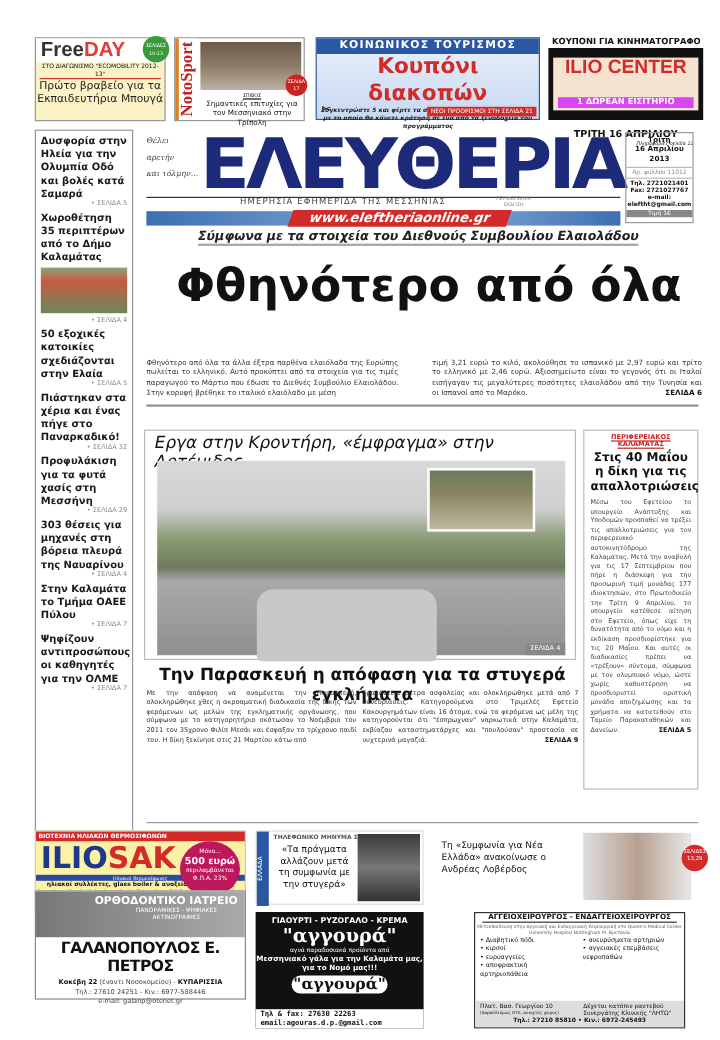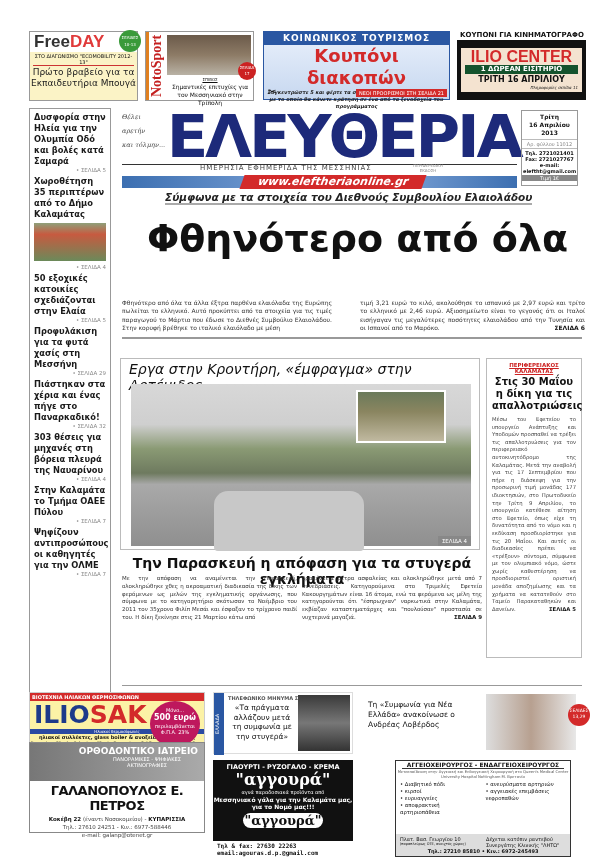--- a/index.html
+++ b/index.html
@@ -20,21 +20,21 @@
 .notosport .t{position:absolute;left:21px;top:51px;width:86px;font-size:6px;text-align:center;line-height:8px;}
 .tour{left:263px;top:31px;width:187px;height:69px;border:1px solid #2a57a2;background:linear-gradient(#e9f0fb,#c7d8f0);}
 .tour .hdr{background:#2a57a2;color:#fff;font:bold 9px "DejaVu Sans",sans-serif;letter-spacing:1px;text-align:center;height:13px;line-height:13px;}
 .tour .big{color:#d32a2a;font:bold 18px "DejaVu Sans",sans-serif;text-align:center;line-height:22px;}
 .tour .t{font-size:5px;font-style:italic;text-align:center;line-height:7px;font-weight:bold;color:#222;}
 .tour .ft{position:absolute;right:2px;bottom:2px;background:#d32a2a;color:#fff;font-size:5px;padding:1px 3px;}
 .cine-lbl{left:457px;top:31px;width:130px;font:bold 7px "DejaVu Sans",sans-serif;text-align:center;}
 .cine{left:457px;top:40px;width:129px;height:60px;background:#111;padding:8px 4px;}
 .cine .in{background:#f4e3d0;height:44px;text-align:center;}
 .cine .c1{color:#d32a2a;font:bold 16px "Liberation Sans",sans-serif;line-height:17px;}
-.cine .c2{background:#14532d;color:#fff;font:bold 7px "DejaVu Sans",sans-serif;line-height:9px;margin:0 4px;}
+.cine .c2{background:#d946ef;color:#fff;font:bold 7px "DejaVu Sans",sans-serif;line-height:9px;margin:16px 4px;}
 .cine .c3{font:bold 8px "DejaVu Sans",sans-serif;line-height:11px;}
 .cine .c4{font-size:4px;text-align:right;padding-right:4px;font-style:italic;}
 
 .sidebar{left:29px;top:108px;width:82px;height:585px;border:1px solid #999;padding:3px 4px;}
 .side-item{margin-bottom:3px;}
 .side-item .h{font:bold 8.3px "DejaVu Sans",sans-serif;line-height:11px;color:#1a1a1a;}
 .side-item .p{font-size:5.5px;text-align:right;color:#888;}
 .side-photo{height:38px;background:linear-gradient(#8fa07a,#c75a40 30%,#6b8a5a);margin:3px 0;}
 
 .motto{left:122px;top:110px;font:italic 6.5px "DejaVu Serif",serif;color:#444;line-height:14px;}
@@ -154,26 +154,26 @@
   <div class="side-item">
       <div class="h">Χωροθέτηση 35 περιπτέρων από το Δήμο Καλαμάτας</div>
       <div class="side-photo"></div>
       <div class="p">• ΣΕΛΙΔΑ 4</div>
     </div>
   <div class="side-item">
       <div class="h">50 εξοχικές κατοικίες σχεδιάζονται στην Ελαία</div>
       <div class="p">• ΣΕΛΙΔΑ 5</div>
     </div>
   <div class="side-item">
+      <div class="h">Πιάστηκαν στα χέρια και ένας πήγε στο Παναρκαδικό!</div>
+      <div class="p">• ΣΕΛΙΔΑ 32</div>
+    </div>
+  <div class="side-item">
       <div class="h">Προφυλάκιση για τα φυτά χασίς στη Μεσσήνη</div>
       <div class="p">• ΣΕΛΙΔΑ 29</div>
-    </div>
-  <div class="side-item">
-      <div class="h">Πιάστηκαν στα χέρια και ένας πήγε στο Παναρκαδικό!</div>
-      <div class="p">• ΣΕΛΙΔΑ 32</div>
     </div>
   <div class="side-item">
       <div class="h">303 θέσεις για μηχανές στη βόρεια πλευρά της Ναυαρίνου</div>
       <div class="p">• ΣΕΛΙΔΑ 4</div>
     </div>
   <div class="side-item">
       <div class="h">Στην Καλαμάτα το Τμήμα ΟΑΕΕ Πύλου</div>
       <div class="p">• ΣΕΛΙΔΑ 7</div>
     </div>
   <div class="side-item">
@@ -230,21 +230,21 @@
 </div>
 
 <div class="abs crime-h">Την Παρασκευή η απόφαση για τα στυγερά εγκλήματα</div>
 <div class="abs lead-col" style="left:122px;top:575px;width:175px;font-size:5.5px;line-height:7.8px;">Με την απόφαση να αναμένεται την Παρασκευή, ολοκληρώθηκε χθες η ακροαματική διαδικασία της δίκης των φερόμενων ως μελών της εγκληματικής οργάνωσης, που σύμφωνα με το κατηγορητήριο σκότωσαν το Νοέμβριο του 2011 τον 35χρονο Φιλίπ Μεσάι και έσφαξαν το τρίχρονο παιδί του. Η δίκη ξεκίνησε στις 21 Μαρτίου κάτω από</div>
 <div class="abs lead-col" style="left:302px;top:575px;width:180px;font-size:5.5px;line-height:7.8px;">
   <span>δρακόντεια μέτρα ασφαλείας και ολοκληρώθηκε μετά από 7 συνεδριάσεις. Κατηγορούμενα στο Τριμελές Εφετείο Κακουργημάτων είναι 16 άτομα, ενώ τα φερόμενα ως μέλη της κατηγορούνται ότι "έσπρωχναν" ναρκωτικά στην Καλαμάτα, εκβίαζαν καταστηματάρχες και "πουλούσαν" προστασία σε νυχτερινά μαγαζιά.</span> <span class="lead-more">ΣΕΛΙΔΑ 9</span>
 </div>
 
 <div class="abs rstory">
   <div class="k">ΠΕΡΙΦΕΡΕΙΑΚΟΣ ΚΑΛΑΜΑΤΑΣ</div>
-  <div class="h">Στις 30 Μαΐου η δίκη για τις απαλλοτριώσεις</div>
+  <div class="h">Στις 40 Μαΐου η δίκη για τις απαλλοτριώσεις</div>
   <div class="t"><span>Μέσω του Εφετείου το υπουργείο Ανάπτυξης και Υποδομών προσπαθεί να τρέξει τις απαλλοτριώσεις για τον περιφερειακό αυτοκινητόδρομο της Καλαμάτας. Μετά την αναβολή για τις 17 Σεπτεμβρίου που πήρε η διάσκεψη για την προσωρινή τιμή μονάδας 177 ιδιοκτησιών, στο Πρωτοδικείο την Τρίτη 9 Απριλίου, το υπουργείο κατέθεσε αίτηση στο Εφετείο, όπως είχε τη δυνατότητα από το νόμο και η εκδίκαση προσδιορίστηκε για τις 20 Μαΐου. Και αυτές οι διαδικασίες πρέπει να «τρέξουν» σύντομα, σύμφωνα με τον ολυμπιακό νόμο, ώστε χωρίς καθυστέρηση να προσδιοριστεί οριστική μονάδα αποζημίωσης και τα χρήματα να κατατεθούν στο Ταμείο Παρακαταθηκών και Δανείων.</span> <b class="lead-more">ΣΕΛΙΔΑ 5</b></div>
 </div>
 
 <div class="abs divider" style="left:122px;top:685px;width:460px;height:1px;"></div>
 
 <div class="abs iliosak">
   <div class="top">ΒΙΟΤΕΧΝΙΑ ΗΛΙΑΚΩΝ ΘΕΡΜΟΣΙΦΩΝΩΝ</div>
   <div class="logo"><span style="color:#1d3a8a">ILIO</span><span>SAK</span></div>
   <div class="bar">Ηλιακοί θερμοσίφωνες</div>
   <div class="sub">ηλιακοί συλλέκτες, glass boiler &amp; ανοξείδωτοι σωλήνες</div>

